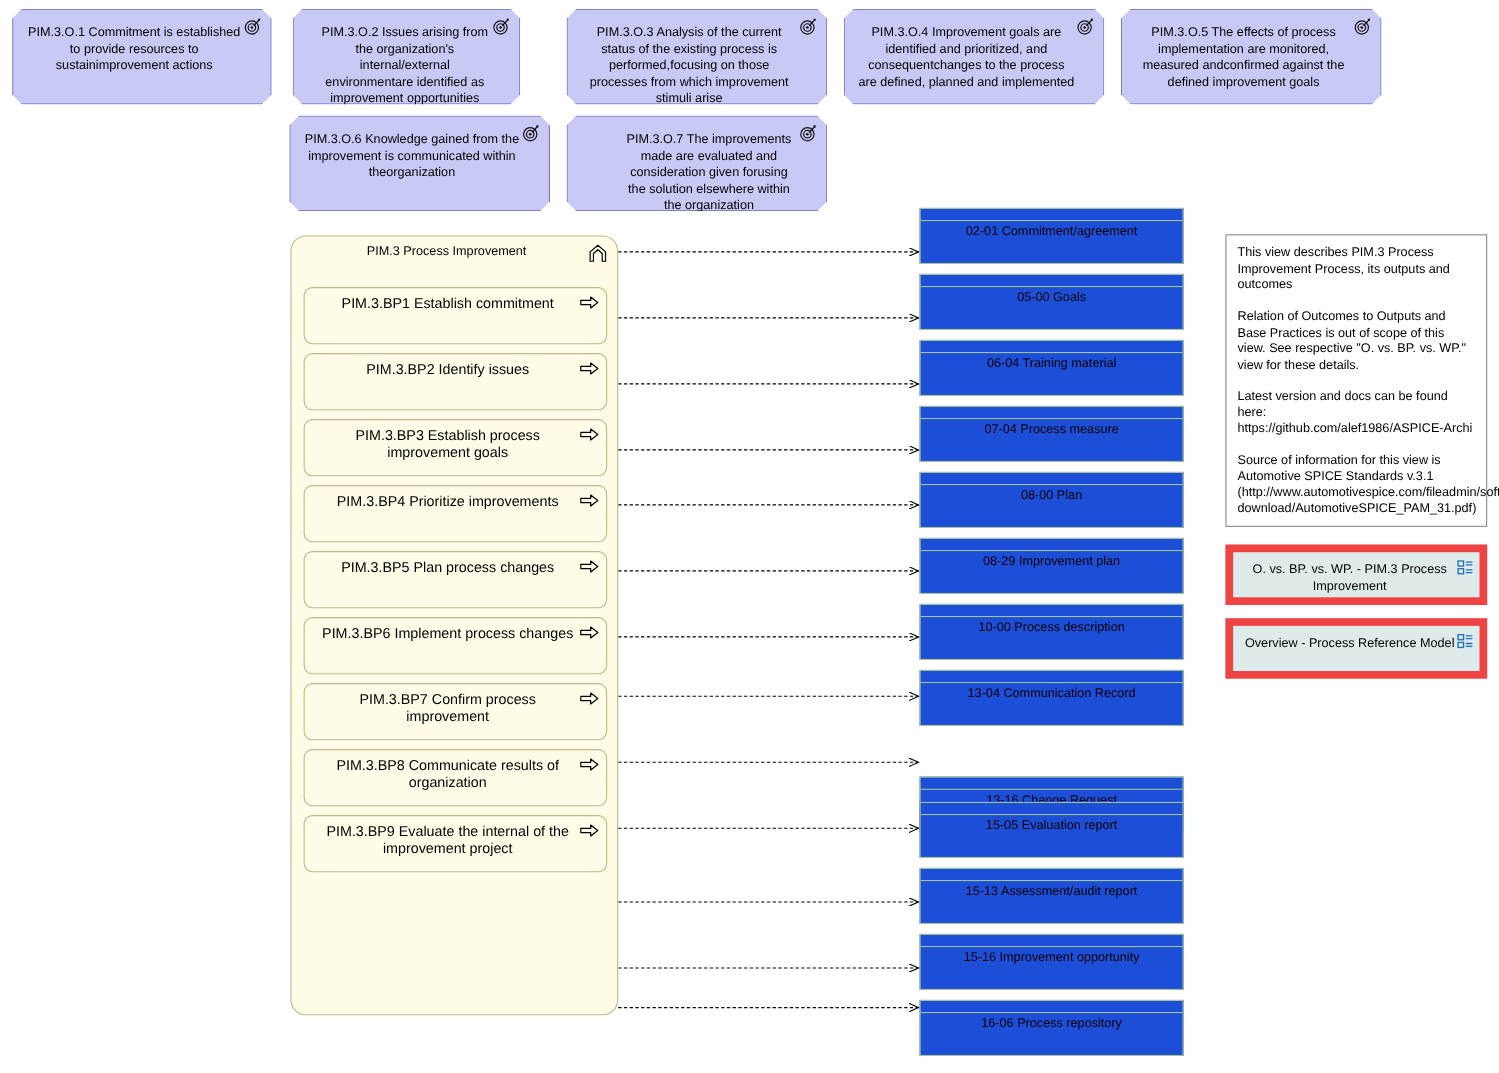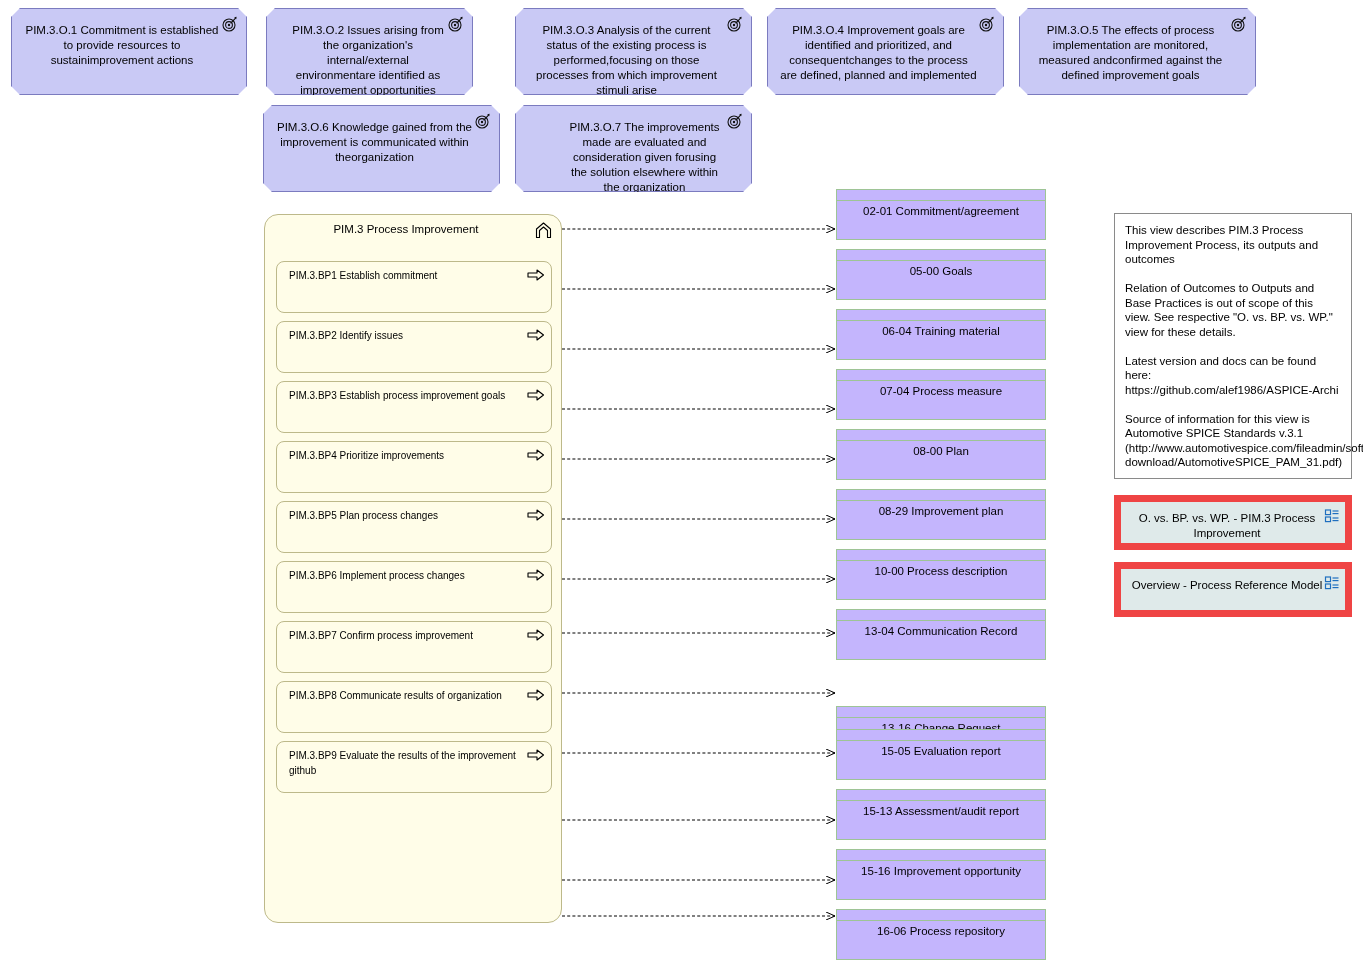--- a/index.html
+++ b/index.html
@@ -85,39 +85,40 @@
     left: 11px;
     width: 276px;
     height: 52px;
     background: #fffde8;
     border: 1px solid #bdb98a;
     border-radius: 8px;
     box-sizing: border-box;
   }
   .bp .bptext {
     display: block;
-    font-size: 10px;
+    text-align: center;
+    font-size: 13px;
     line-height: 15px;
     padding: 6px 26px 0 12px;
   }
   .bp .bpicon {
     position: absolute;
     right: 6px;
     top: 6px;
     width: 18px;
     height: 14px;
   }
 
   
   .wp {
     position: absolute;
     left: 836px;
-    width: 210px;
+    width: 240px;
     height: 51px;
-    background: #c4b5fd;
+    background: #1d4ed8;
     border: 1px solid #9ec496;
     box-sizing: border-box;
   }
   .wp .wpdiv {
     position: absolute;
     left: 0; right: 0;
     top: 10px;
     height: 1px;
     background: #9ec496;
   }
@@ -333,21 +334,21 @@
             <path d="M1,5 L10,5 L10,2 L16.5,7 L10,12 L10,9 L1,9 Z" fill="#fffde8" stroke="#000" stroke-width="1.1" stroke-linejoin="round"></path>
           </svg>
         </div>
         <div class="bp" style="top: 466px;">
           <span class="bptext">PIM.3.BP8 Communicate results of organization</span>
           <svg class="bpicon" viewBox="0 0 18 14">
             <path d="M1,5 L10,5 L10,2 L16.5,7 L10,12 L10,9 L1,9 Z" fill="#fffde8" stroke="#000" stroke-width="1.1" stroke-linejoin="round"></path>
           </svg>
         </div>
         <div class="bp" style="top: 526px;">
-          <span class="bptext">PIM.3.BP9 Evaluate the results of the improvement github</span>
+          <span class="bptext">PIM.3.BP9 Evaluate the internal of the improvement project</span>
           <svg class="bpicon" viewBox="0 0 18 14">
             <path d="M1,5 L10,5 L10,2 L16.5,7 L10,12 L10,9 L1,9 Z" fill="#fffde8" stroke="#000" stroke-width="1.1" stroke-linejoin="round"></path>
           </svg>
         </div>
       </div>
   </div>
 
   <div id="wp-layer">
       <div class="wp" style="top: 189px;">
         <div class="wpdiv"></div>

